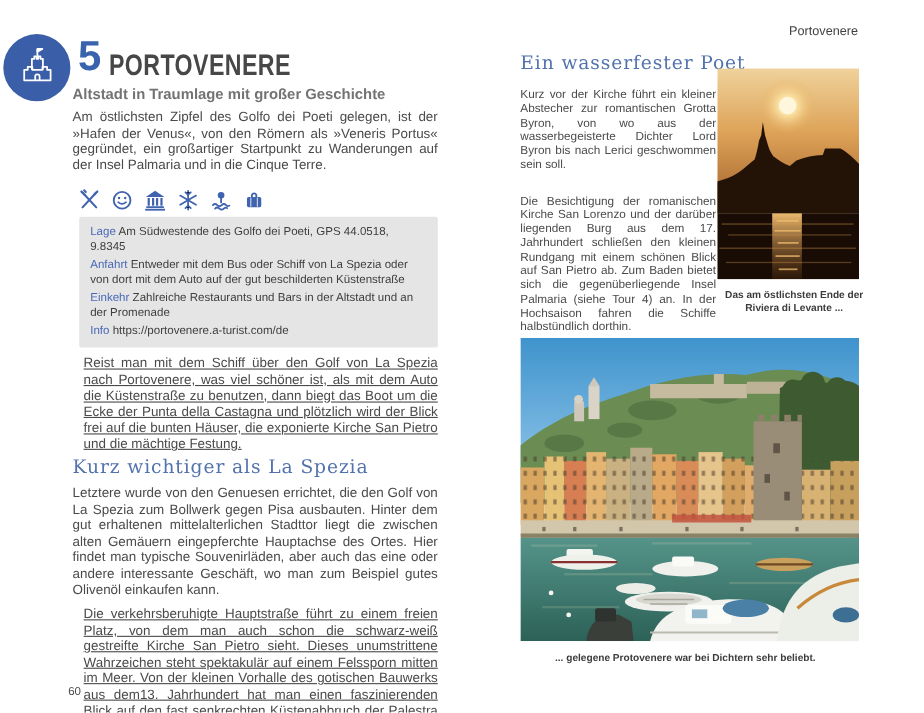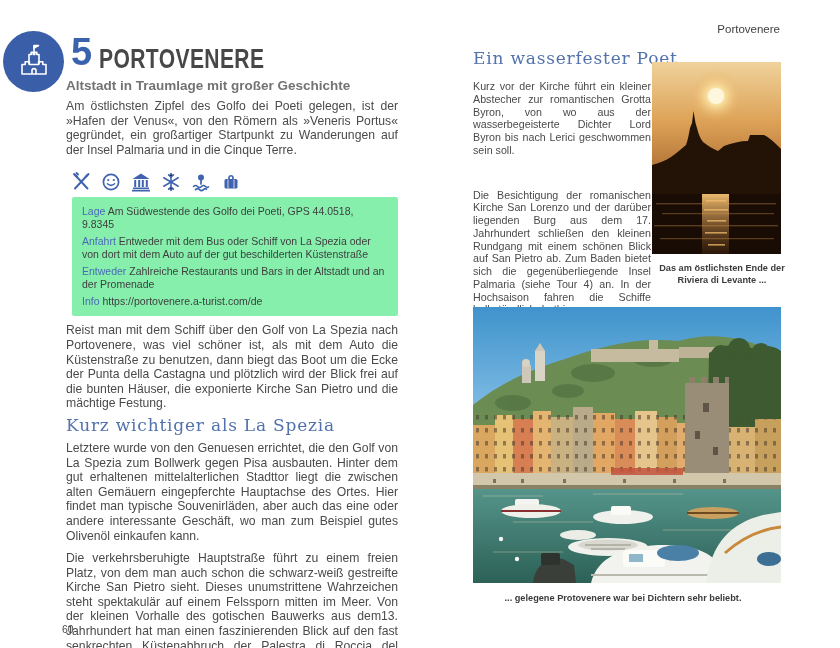--- a/index.html
+++ b/index.html
@@ -10,35 +10,35 @@
          background:#3a5fa8;display:flex;align-items:center;justify-content:center;}
   .chapter-num{position:absolute;left:71px;top:33px;font-size:38px;font-weight:bold;color:#3a63ad;line-height:1;}
   .chapter-title{position:absolute;left:99px;top:46px;font-size:27px;font-weight:bold;color:#474747;
                  transform:scaleX(0.78);transform-origin:left top;letter-spacing:0.5px;white-space:nowrap;line-height:1;}
   .subtitle{position:absolute;left:66px;top:78px;font-size:13.5px;font-weight:bold;color:#737373;}
   .leftcol{position:absolute;left:66px;top:99px;width:332px;}
   .body-text{font-size:12.2px;line-height:14.6px;text-align:justify;color:#4a4a4a;}
   .intro{margin:0 0 13px 0;}
   .icon-row{display:flex;gap:8px;margin:0 0 3px 4px;height:24px;align-items:center;}
   .icon-row svg{display:block;}
-  .infobox{background:#86efac;border-radius:2px;padding:8px 10px;margin:0 0 7px 6px;width:306px;}
+  .infobox{background:#e5e5e5;border-radius:2px;padding:8px 10px;margin:0 0 7px 6px;width:306px;}
   .ib-row{font-size:10.5px;line-height:13px;color:#3e3e3e;margin-bottom:4px;}
   .ib-row:last-child{margin-bottom:0;}
   .ib-label{color:#4a69b6;}
-  .para{margin:0 0 2px 0;}
+  .para{margin:0 0 2px 10px;text-decoration:underline;}
   .para-gap{margin:0 0 8px 0;}
   .script-head{font-family:"DejaVu Serif", serif;color:#5272ad;
                font-size:17px;letter-spacing:0.8px;line-height:24px;margin:2px 0 4px 0;white-space:nowrap;}
   .pagenum{position:absolute;font-size:10.5px;color:#4c4c4c;}
   
   .rp-header{position:absolute;left:620px;top:23px;width:160px;text-align:right;
              font-size:11.5px;color:#3f3f3f;}
   .rightcol{position:absolute;left:473px;top:44px;width:178px;}
   .body-text-sm{font-size:10.7px;line-height:12.75px;text-align:justify;color:#4a4a4a;}
-  .rc-p1{margin:10px 0 32px 0;}
+  .rc-p1{margin:10px 0 20px 0;}
   .photo{position:absolute;overflow:hidden;}
   .photo svg{display:block;}
   .caption{position:absolute;font-size:9.2px;font-weight:bold;color:#3c3c3c;line-height:12px;text-align:center;}
 </style>
 </head>
 <body>
 
 <div class="spread">
 
   <div class="badge">
@@ -121,21 +121,21 @@
     <div class="infobox">
       <div class="ib-row">
         <span class="ib-label">Lage</span>
         <span>Am Südwestende des Golfo dei Poeti, GPS 44.0518, 9.8345</span>
       </div>
       <div class="ib-row">
         <span class="ib-label">Anfahrt</span>
         <span>Entweder mit dem Bus oder Schiff von La Spezia oder von dort mit dem Auto auf der gut beschilderten Küstenstraße</span>
       </div>
       <div class="ib-row">
-        <span class="ib-label">Entweder</span>
+        <span class="ib-label">Einkehr</span>
         <span>Zahlreiche Restaurants und Bars in der Altstadt und an der Promenade</span>
       </div>
       <div class="ib-row">
         <span class="ib-label">Info</span>
         <span>https://portovenere.a-turist.com/de</span>
       </div>
     </div>
 
     <p class="body-text para">Reist man mit dem Schiff über den Golf von La Spezia nach Portovenere, was viel schöner ist, als mit dem Auto die Küstenstraße zu benutzen, dann biegt das Boot um die Ecke der Punta della Castagna und plötzlich wird der Blick frei auf die bunten Häuser, die exponierte Kirche San Pietro und die mächtige Festung.</p>
     <div class="script-head">Kurz wichtiger als La Spezia</div>

